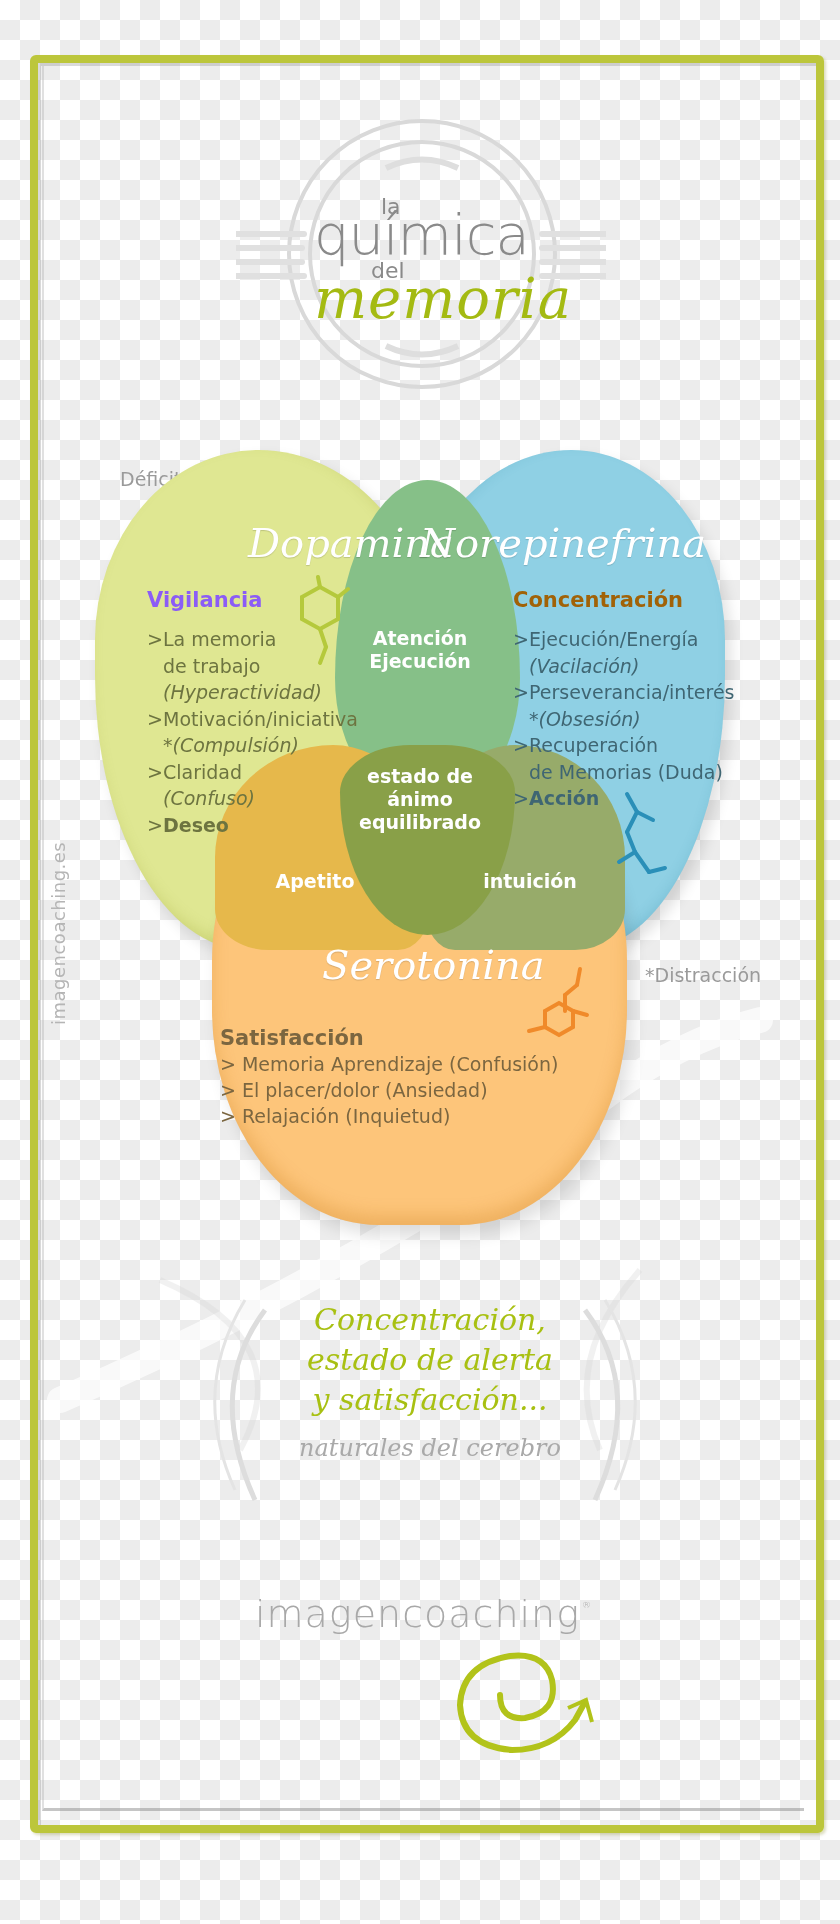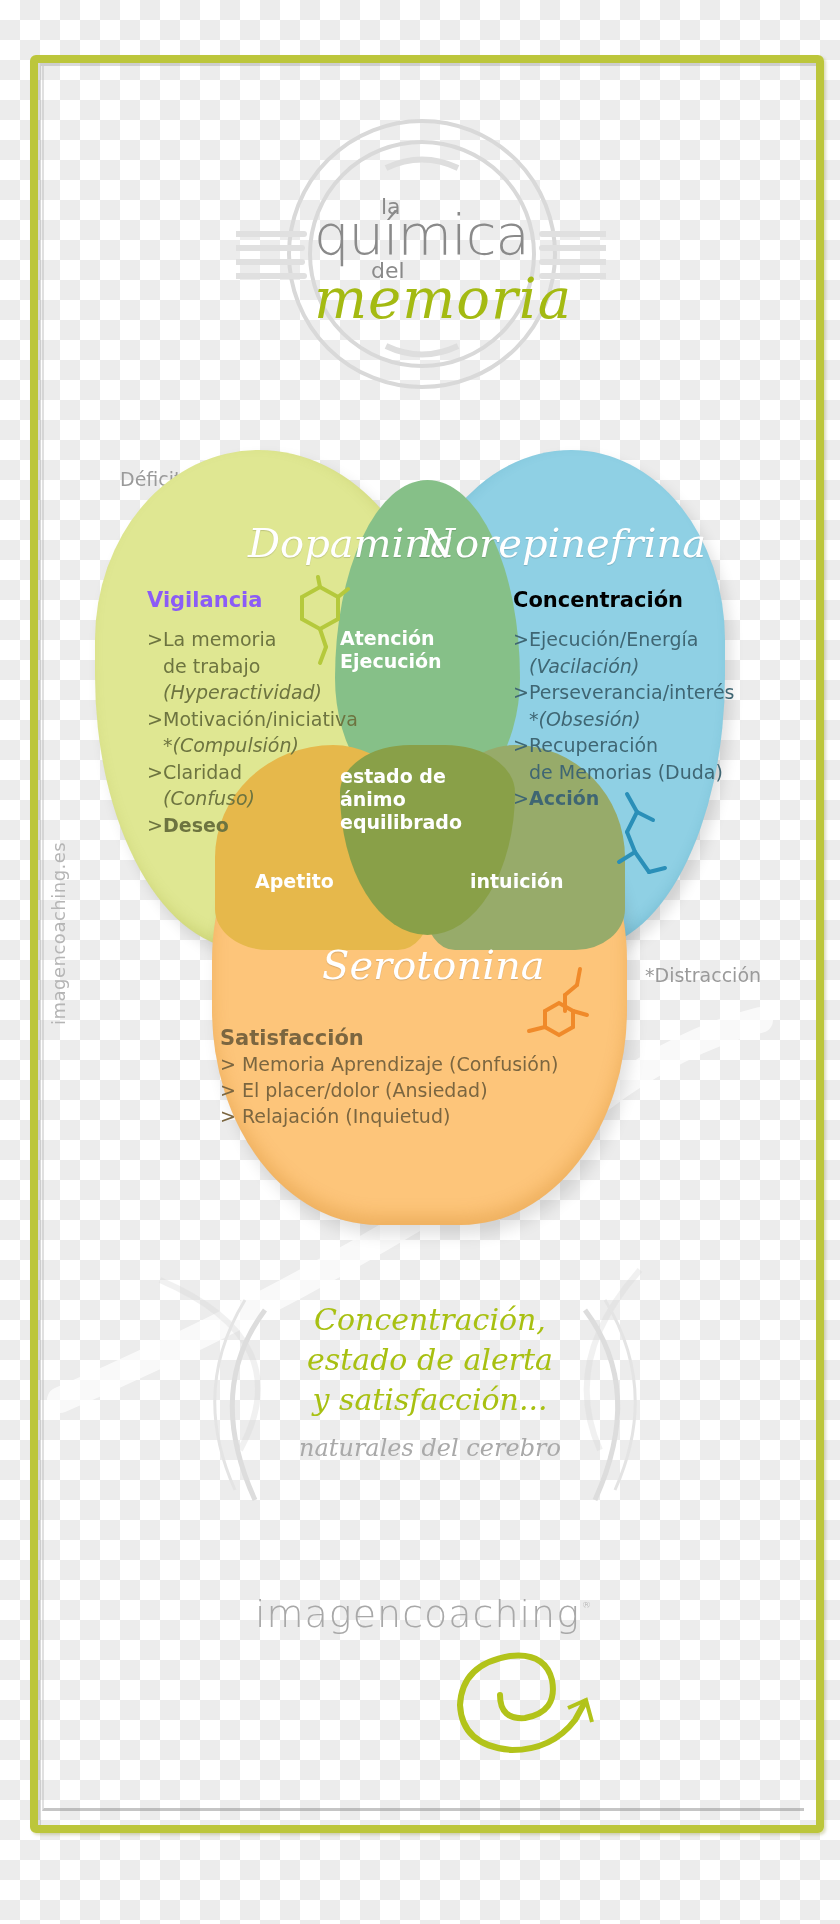--- a/index.html
+++ b/index.html
@@ -48,21 +48,21 @@
   .ov-intuicion{left:425px;top:745px;width:200px;height:205px;background:#97ab6a;border-radius:45% 55% 25% 15%/ 55% 55% 20% 20%;}
   .ov-center{left:340px;top:745px;width:175px;height:190px;background:#89a048;border-radius:40% 40% 50% 50%/ 25% 25% 75% 75%;}
 
   .script-title{position:absolute;color:#ffffff;font-family:"DejaVu Serif",serif;font-style:italic;font-size:40px;
       text-shadow:0 1px 1px rgba(0,0,0,.15);}
   .heading{position:absolute;font-weight:bold;font-size:21px;}
   .list{position:absolute;font-size:19px;line-height:26.5px;}
   .list .row{display:flex;}
   .list .gt{width:16px;flex:none;}
   .list i{font-style:italic;}
-  .white-bold{position:absolute;color:#ffffff;font-weight:bold;font-size:19px;line-height:23px;}
+  .white-bold{position:absolute;color:#ffffff;font-weight:bold;font-size:19px;text-align:center;line-height:23px;}
 
   .sero-text{position:absolute;left:220px;top:1025px;width:400px;color:#7b6640;font-size:19px;line-height:26px;}
   .sero-text .h{font-weight:bold;font-size:21px;}
 
   .tagline{position:absolute;left:240px;top:1300px;width:380px;text-align:center;color:#a8c012;
      font-family:"DejaVu Serif",serif;font-style:italic;font-size:30px;line-height:40px;}
   .subtag{position:absolute;left:240px;top:1430px;width:380px;text-align:center;color:#a9a9a9;
      font-family:"DejaVu Serif",serif;font-style:italic;font-size:24px;line-height:36px;}
   .brand{position:absolute;left:255px;top:1592px;color:#a8a8a8;font-size:38px;letter-spacing:1px;font-weight:300;}
   .brand sup{font-size:9px;vertical-align:top;position:relative;top:8px;margin-left:2px;}
@@ -178,21 +178,21 @@
       <span class="gt"></span>
       <i>(Confuso)</i>
     </div>
   <div class="row">
       <span class="gt">&gt;</span>
       <b>Deseo</b>
     </div>
 </div>
 
 <div class="script-title" style="left:420px;top:520px;">Norepinefrina</div>
-<div class="heading" style="left:513px;top:588px;color:#000000;">Concentración</div>
+<div class="heading" style="left:513px;top:588px;color:#a16207;">Concentración</div>
 <div class="list" style="left:513px;top:626px;color:#3f6673;">
   <div class="row">
       <span class="gt">&gt;</span>
       <span>Ejecución/Energía</span>
     </div>
   <div class="row">
       <span class="gt"></span>
       <i>(Vacilación)</i>
     </div>
   <div class="row">

